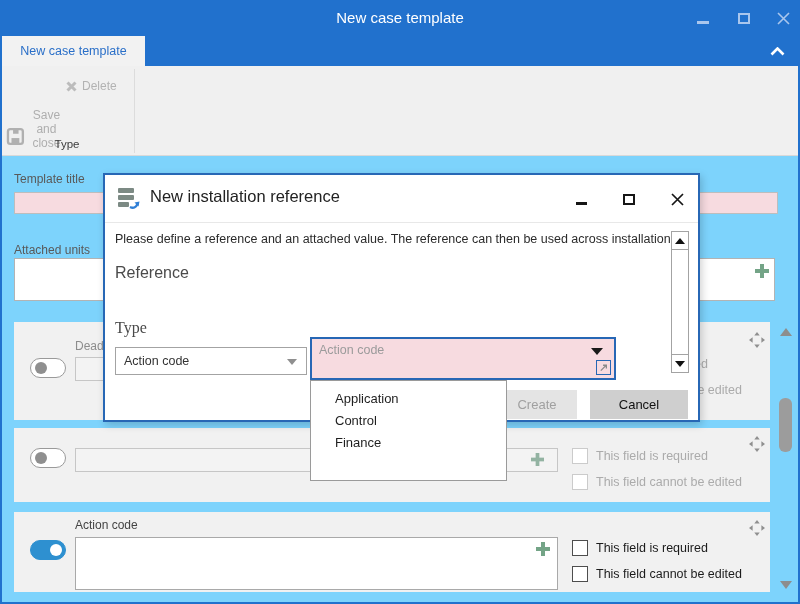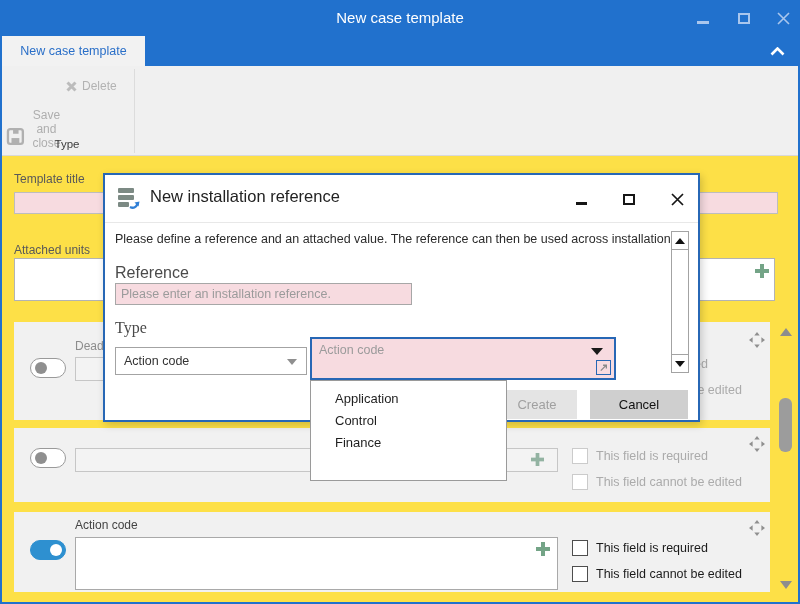--- a/index.html
+++ b/index.html
@@ -1,19 +1,19 @@
 <!DOCTYPE html>
 <html><head>
 <meta charset="utf-8">
 <style>
   * { margin:0; padding:0; box-sizing:border-box; }
   html,body { width:800px; height:604px; }
   body { font-family:"Liberation Sans","DejaVu Sans",sans-serif; background:#fff; overflow:hidden; }
 
-  .window { position:relative; width:800px; height:604px; background:#fde047; overflow:hidden; }
+  .window { position:relative; width:800px; height:604px; background:#7dd3fc; overflow:hidden; }
   .frame { position:absolute; inset:0; border:2px solid #2171cd; pointer-events:none; z-index:40; }
 
   
   .titlebar { position:absolute; left:0; top:0; width:800px; height:36px; background:#2171cd; z-index:5; }
   .titlebar .title { position:absolute; left:0; right:0; top:0; height:36px; line-height:36px; text-align:center; color:#fff; font-size:15px; }
   .win-btn { position:absolute; top:5px; width:30px; height:26px; display:flex; align-items:center; justify-content:center; }
   .wb-min-glyph { width:12px; height:3px; background:#a9c6ed; margin-top:8px; }
   .wb-max-glyph { width:12px; height:11px; border:2px solid #a9c6ed; }
 
   
@@ -259,21 +259,20 @@
     <div class="dlg-btn" style="left:561px;">
       <svg width="13" height="13" viewBox="0 0 13 13">
           <path d="M1 1 L12 12 M12 1 L1 12" stroke="#161616" stroke-width="1.7" fill="none"></path>
         </svg>
     </div>
     <div class="dialog-sep"></div>
 
     <div class="dialog-desc">Please define a reference and an attached value. The reference can then be used across installations.</div>
 
     <div class="dlg-label" style="top:89px;">Reference</div>
-    <input class="pink-input reference-input" placeholder="Please enter an installation reference." style="">
 
     <div class="dlg-label" style="top:144px;font-family:Liberation Serif, serif;">Type</div>
 
     <div class="type-select">
       <span class="val">Action code</span>
       <span class="chevron-gray"></span>
     </div>
 
     <div class="type-combo">
       <span class="val">Action code</span>

